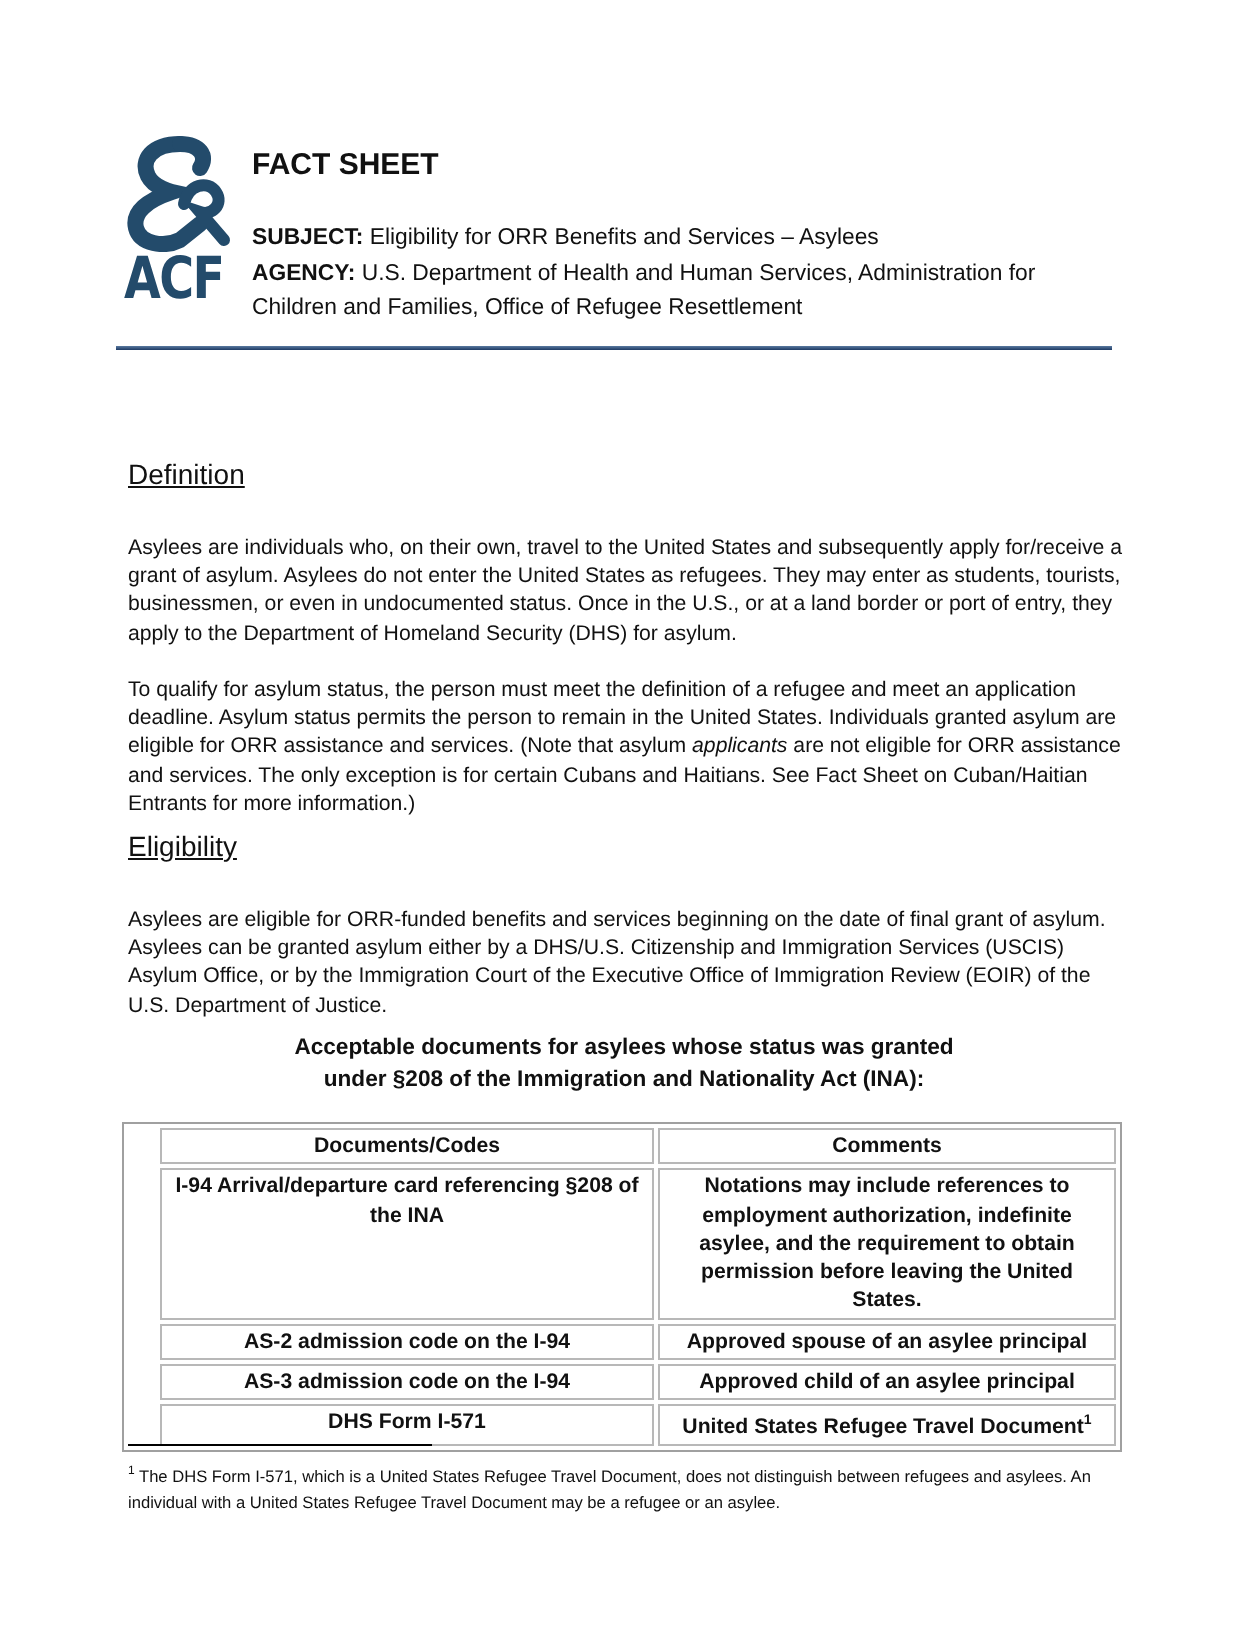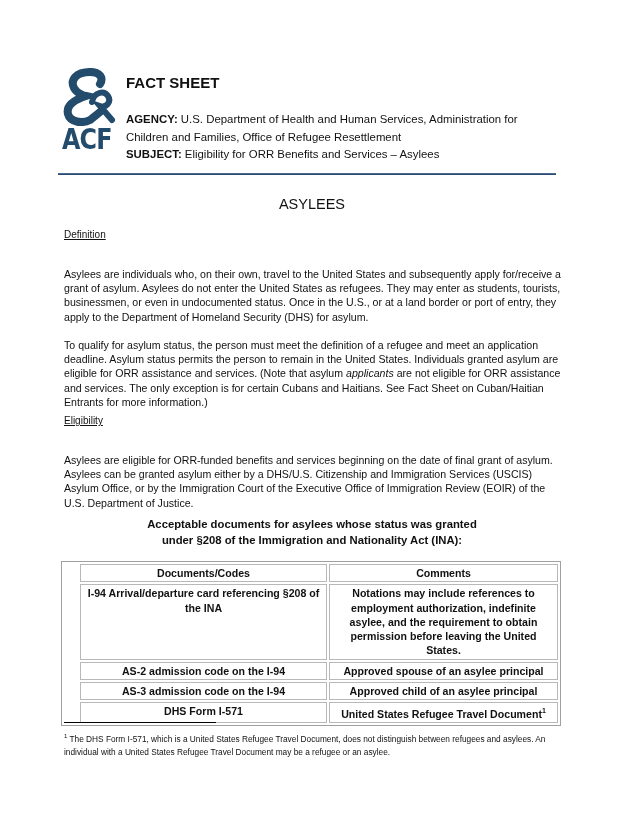--- a/index.html
+++ b/index.html
@@ -9,21 +9,21 @@
   .logo { position: absolute; left: 60px; top: 68px; width: 60px; height: 90px; }
   .logo svg { display: block; }
   .logo-text { position: absolute; left: 62px; top: 122px; font-family: "DejaVu Sans", sans-serif;
                font-weight: bold; font-size: 29px; color: #234b6b; letter-spacing: -1px; transform: scaleX(0.82); transform-origin: left top; }
   .fact-title { position: absolute; left: 126px; top: 74px; font-size: 15px; font-weight: bold; }
   .agency { position: absolute; left: 126px; top: 111px; width: 420px; font-size: 11.4px; line-height: 17.5px; }
   .agency b { font-weight: bold; }
   .rule { position: absolute; left: 58px; top: 173px; width: 498px; height: 2px;
           background: linear-gradient(#5a7aa0, #1e3a64); }
   .h-title { position: absolute; left: 0; width: 624px; top: 196px; text-align: center; font-size: 14.5px; }
-  .sec-head { position: absolute; left: 64px; font-size: 10px; text-decoration: underline; }
+  .sec-head { position: absolute; left: 64px; font-size: 14px; text-decoration: underline; }
   .para { position: absolute; left: 64px; width: 500px; font-size: 10.6px; line-height: 14.2px; margin-top: 10px; }
   .tbl-caption { position: absolute; left: 0; width: 624px; text-align: center; top: 516px;
                  font-weight: bold; font-size: 11.3px; line-height: 16px; }
   table.docs { position: absolute; left: 61px; top: 561px; width: 500px; border: 1px solid #a0a0a0;
                border-collapse: separate; border-spacing: 2px; font-size: 10.6px; padding-left: 16px; }
   table.docs td, table.docs th { border: 1px solid #b8b8b8; text-align: center; padding: 1px 2px;
                                   line-height: 14.3px; vertical-align: top; font-weight: bold; }
   table.docs th { font-weight: bold; }
   table.docs .c1 { width: 241px; }
   sup { font-size: 7px; }
@@ -41,27 +41,26 @@
       <path d="M30 4 C16 4 10 12 14 20 C17 26 26 28 26 28 C14 32 6 38 8 46 C10 54 22 56 30 52 L40 44" fill="none" stroke="#234b6b" stroke-width="8" stroke-linecap="round"></path>
       <path d="M30 4 C40 4 44 10 40 16" fill="none" stroke="#234b6b" stroke-width="8" stroke-linecap="round"></path>
       <path d="M32 34 C34 24 44 22 48 28 C52 34 46 40 40 38 L52 52" fill="none" stroke="#234b6b" stroke-width="6" stroke-linecap="round"></path>
     </svg>
   </div>
   <div class="logo-text">ACF</div>
 
   <div class="fact-title">FACT SHEET</div>
 
   <div class="agency">
+    <div><b>SUBJECT:</b><span> Eligibility for ORR Benefits and Services – Asylees</span></div>
     <div><b>AGENCY:</b><span> U.S. Department of Health and Human Services, Administration for Children and Families, Office of Refugee Resettlement</span></div>
-    <div><b>SUBJECT:</b><span> Eligibility for ORR Benefits and Services – Asylees</span></div>
   </div>
 
   <div class="rule"></div>
 
-  <div class="h-title">ASYLEES</div>
 
   <div class="sec-head" style="top:229px">Definition</div>
 
   <div class="para" style="top:257px">Asylees are individuals who, on their own, travel to the United States and subsequently apply for/receive a grant of asylum. Asylees do not enter the United States as refugees. They may enter as students, tourists, businessmen, or even in undocumented status. Once in the U.S., or at a land border or port of entry, they apply to the Department of Homeland Security (DHS) for asylum.</div>
 
   <div class="para" style="top:328px"><span>To qualify for asylum status, the person must meet the definition of a refugee and meet an application deadline.  Asylum status permits the person to remain in the United States. Individuals granted asylum are eligible for ORR assistance and services. (Note that asylum </span><em>applicants</em><span> are not eligible for ORR assistance and services. The only exception is for certain Cubans and Haitians.  See Fact Sheet on Cuban/Haitian Entrants for more information.)</span></div>
 
   <div class="sec-head" style="top:415px">Eligibility</div>
 
   <div class="para" style="top:443px">Asylees are eligible for ORR-funded benefits and services beginning on the date of final grant of asylum. Asylees can be granted asylum either by a DHS/U.S. Citizenship and Immigration Services (USCIS) Asylum Office, or by the Immigration Court of the Executive Office of Immigration Review (EOIR) of the U.S. Department of Justice.</div>

